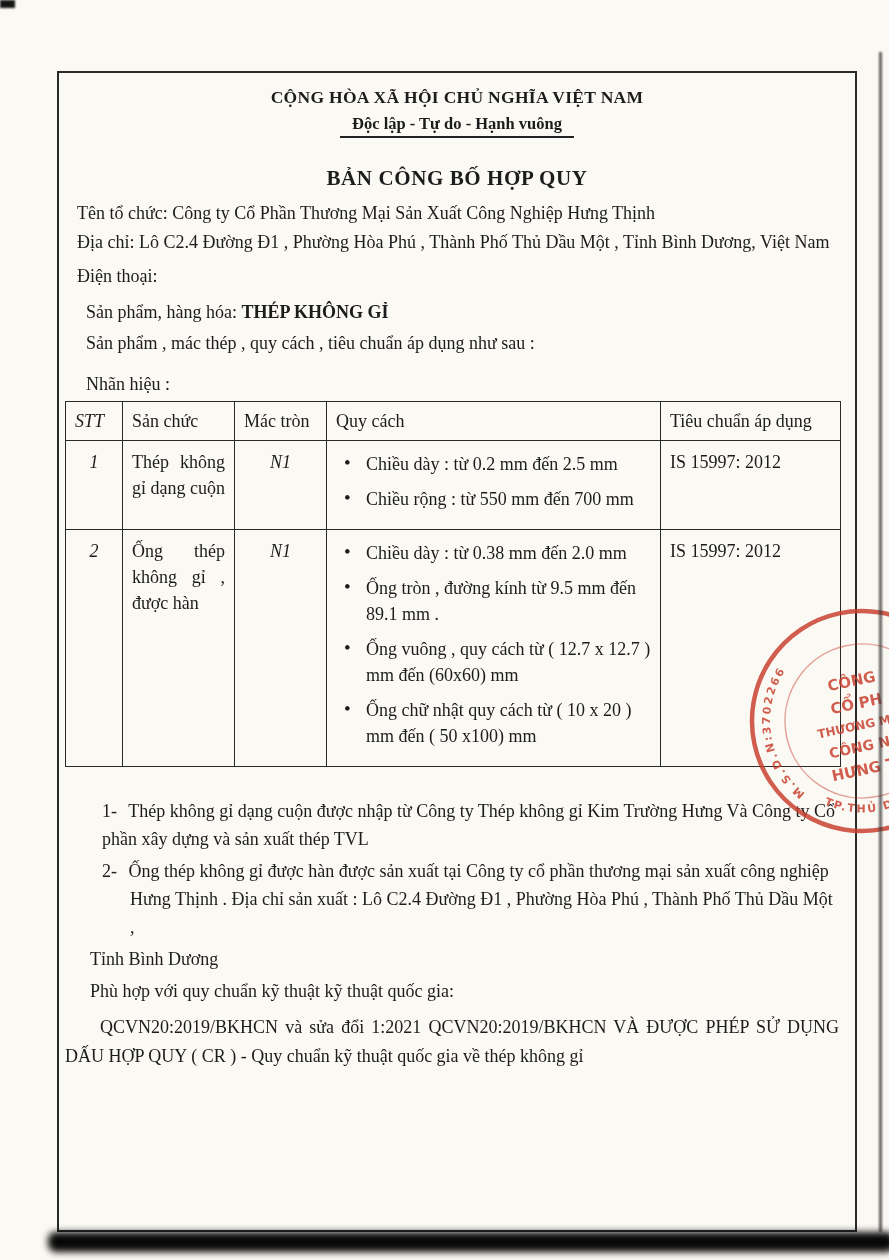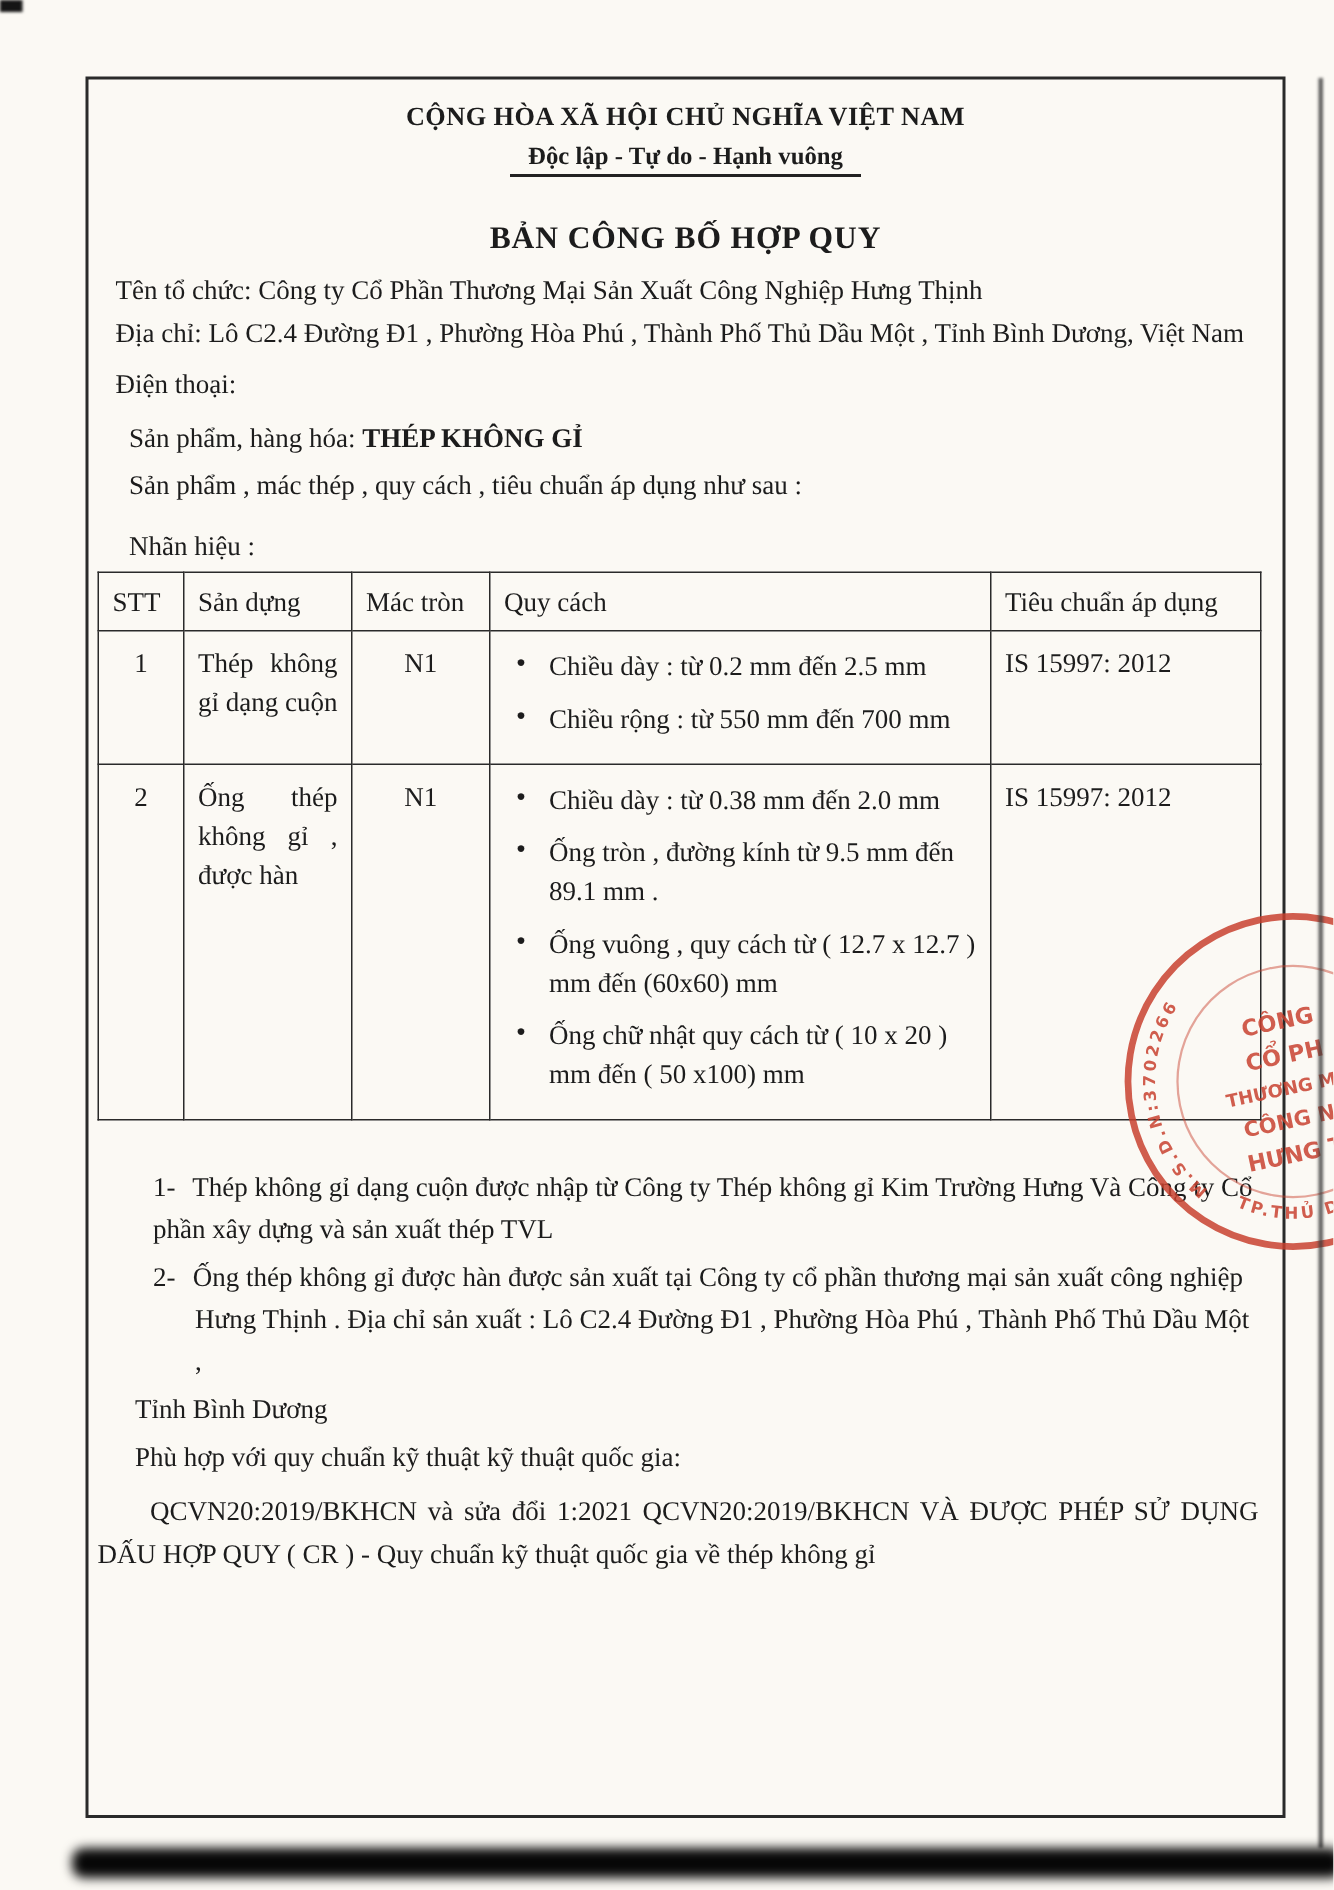--- a/index.html
+++ b/index.html
@@ -12,21 +12,21 @@
     width: 889px;
     height: 1260px;
     background: #fbf9f4;
     overflow: hidden;
     font-family: "Liberation Serif", "DejaVu Serif", serif;
     color: #1c1c1c;
   }
   .frame {
     position: absolute;
     left: 57px;
-    top: 51px;
+    top: 71px;
     width: 800px;
     height: 1161px;
     border: 2px solid #2a2a2a;
     box-sizing: border-box;
     padding: 12px 18px 0 18px;
   }
   .center { text-align: center; }
   p { margin: 0; }
   .national {
     font-weight: bold;
@@ -82,21 +82,21 @@
     padding: 8px 9px;
     line-height: 26px;
   }
   table.products th {
     font-weight: normal;
     text-align: left;
     height: 26px;
     vertical-align: middle;
     padding: 6px 9px;
   }
-  .cc { text-align: center; }
+  .cc { text-align: center; font-style: italic; }
   td.prod { text-align: justify; }
   td.row2 { padding-bottom: 20px; }
   ul.specs {
     list-style: none;
     margin: 2px 0 0 0;
     padding: 0;
   }
   ul.specs li {
     position: relative;
     padding-left: 30px;
@@ -216,21 +216,21 @@
       <colgroup>
         <col class="c1">
           <col class="c2">
           <col class="c3">
           <col class="c4">
           <col class="c5">
       </colgroup>
       <thead>
         <tr>
           <th class="cc">STT</th>
-          <th>Sản dựng</th>
+          <th>Sản chức</th>
           <th>Mác tròn</th>
           <th>Quy cách</th>
           <th>Tiêu chuẩn áp dụng</th>
         </tr>
       </thead>
       <tbody>
         <tr>
           <td class="cc">1</td>
           <td class="prod">Thép không gỉ dạng cuộn</td>
           <td class="cc">N1</td>

